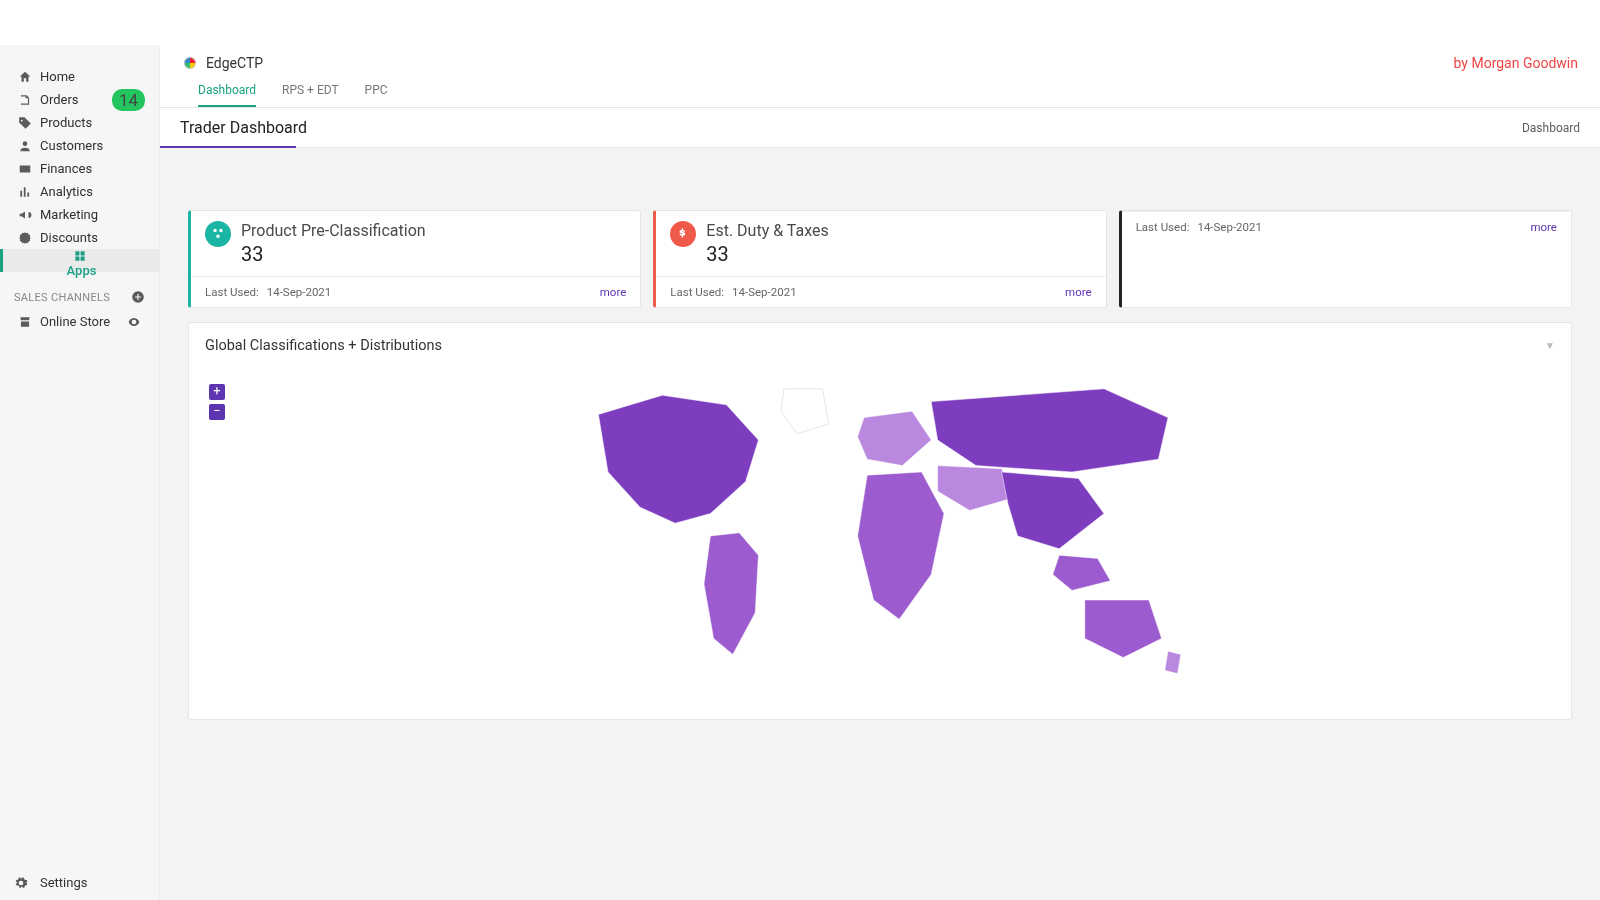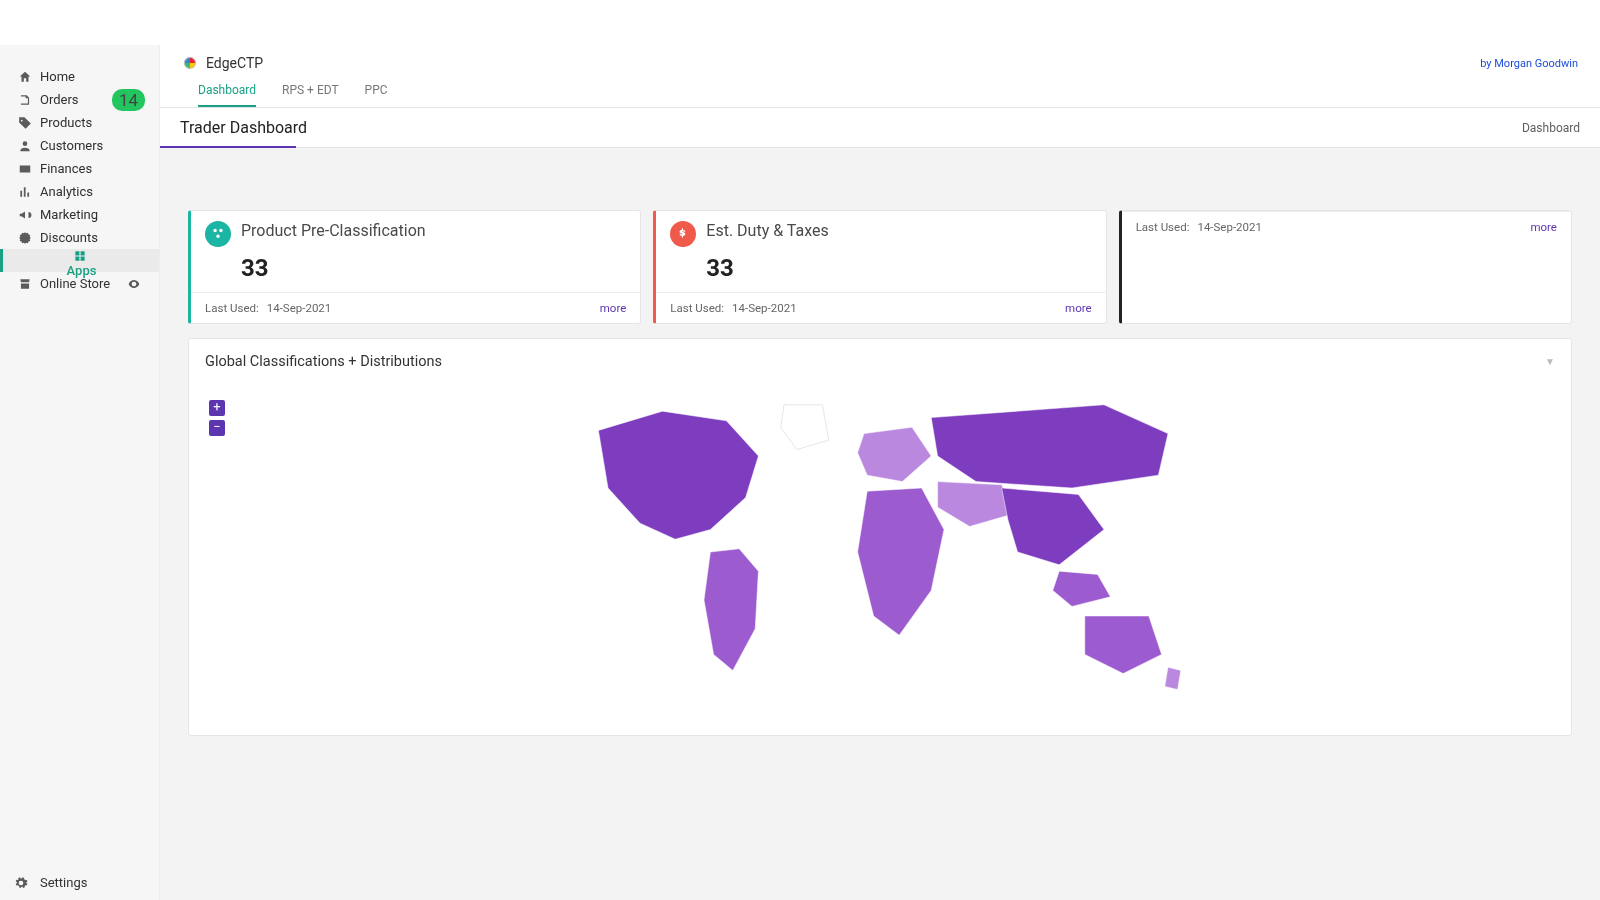--- a/index.html
+++ b/index.html
@@ -33,21 +33,21 @@
 .settings-row .icon-slot { width:22px; display:flex; }
 .settings-row svg { width:14px; height:14px; fill:#5b5b5b; }
 .settings-row span.label { margin-left:4px; }
 
 
 .main { flex: 1; background:#f3f3f4; display:flex; flex-direction:column; overflow:hidden;justify-content:space-between; }
 .topbar { background:#fff; padding: 10px 22px 0 22px; border-bottom:1px solid #e5e5e5; }
 .topbar-row1 { display:flex; align-items:center; padding-bottom:12px; }
 .brand-badge { width:16px; height:16px; border-radius:50%; background: conic-gradient(#e23 0 90deg,#fc0 90deg 180deg,#3b7 180deg 270deg,#38c 270deg 360deg); margin-right:8px; border:2px solid #fff; box-shadow:0 0 0 1px #bbb inset;}
 .brand-name { font-weight:400; color:#333; font-size:14px; }
-.author { color:#1d4ed8; font-size:11px; margin-left:auto; }
+.author { color:#ef4444; font-size:14px; margin-left:auto; }
 .tabs { display:flex; gap:26px; padding-left:16px; }
 .tab-item { font-size:12px; color:#777; padding: 0 0 8px 0; cursor:pointer; border-bottom:2px solid transparent; }
 .tab-item.active { color:#1aa184; border-bottom-color:#1aa184; }
 
 .sub-header { background:#fff; padding: 10px 20px; display:flex; align-items:center; border-bottom:1px solid #e5e5e5; position:relative; }
 .sub-header h1 { font-size:16px; font-weight:400; color:#222; }
 .sub-header .crumb { margin-left:auto; color:#5c5f62; font-size:12px; }
 .sub-header::after { content:""; position:absolute; left:0; bottom:-1px; width:136px; height:2px; background:#5e35b1; }
 
 .content-area { flex:1; padding: 62px 28px 28px 28px; overflow:auto; }
@@ -57,21 +57,21 @@
 .stat-card.teal  { border-left-color:#1ab5a3; }
 .stat-card.red   { border-left-color:#f05a4b; }
 .stat-card.black { border-left-color:#222; }
 .card-top { display:flex; padding:10px 14px; align-items:flex-start; }
 .card-icon { width:26px; height:26px; border-radius:50%; display:flex; align-items:center; justify-content:center; margin-right:10px; flex-shrink:0; }
 .card-icon.teal  { background:#1ab5a3; }
 .card-icon.red   { background:#f05a4b; }
 .card-icon.black { background:#222; }
 .card-icon svg { width:14px; height:14px; fill:#fff; }
 .card-labels .title { font-size:16px; color:#4a4a4a; }
-.card-labels .value { font-size:24px; font-weight:700; color:#222; margin-top:14px; }
+.card-labels .value { font-size:20px; font-weight:400; color:#222; margin-top:2px; }
 .card-bottom { border-top:1px solid #eee; padding:8px 14px; display:flex; font-size:11.5px; color:#666; }
 .card-bottom .more { margin-left:auto; color:#5e35b1; cursor:pointer; }
 .card-bottom .date { margin-left:8px; }
 
 .panel { background:#fff; border:1px solid #e5e5e5; border-radius:3px; margin-top:14px; }
 .panel-head { padding:14px 16px; display:flex; align-items:center;gap:20px; }
 .panel-head h2 { font-size:14.5px; font-weight:400; color:#333; }
 .panel-head .chev { margin-left:auto; color:#bbb; cursor:pointer; font-size:10px; }
 .panel-body { position:relative; padding:8px 16px 20px 16px; }
 
@@ -161,20 +161,28 @@
       </div>
       <div class="nav-item selected">
         <span class="icon-slot">
             <svg viewBox="0 0 24 24">
               <path d="M4 4h7v7H4V4zm9 0h7v7h-7V4zM4 13h7v7H4v-7zm9 0h7v7h-7v-7z"></path>
             </svg>
           </span>
         <span class="label">Apps</span>
       </div>
 
+      <div class="section-label-row">
+        <span class="section-label">SALES CHANNELS</span>
+        <span class="icon-slot">
+            <svg viewBox="0 0 24 24">
+              <path d="M12 2a10 10 0 100 20 10 10 0 000-20zm1 9h4v2h-4v4h-2v-4H7v-2h4V7h2v4z"></path>
+            </svg>
+          </span>
+      </div>
 
       <div class="online-row">
         <span class="icon-slot">
             <svg viewBox="0 0 24 24">
               <path d="M4 4h16l-1 5H5L4 4zm1 7h14v9H5v-9z"></path>
             </svg>
           </span>
         <span class="label">Online Store</span>
         <span class="icon-slot">
             <svg viewBox="0 0 24 24">

